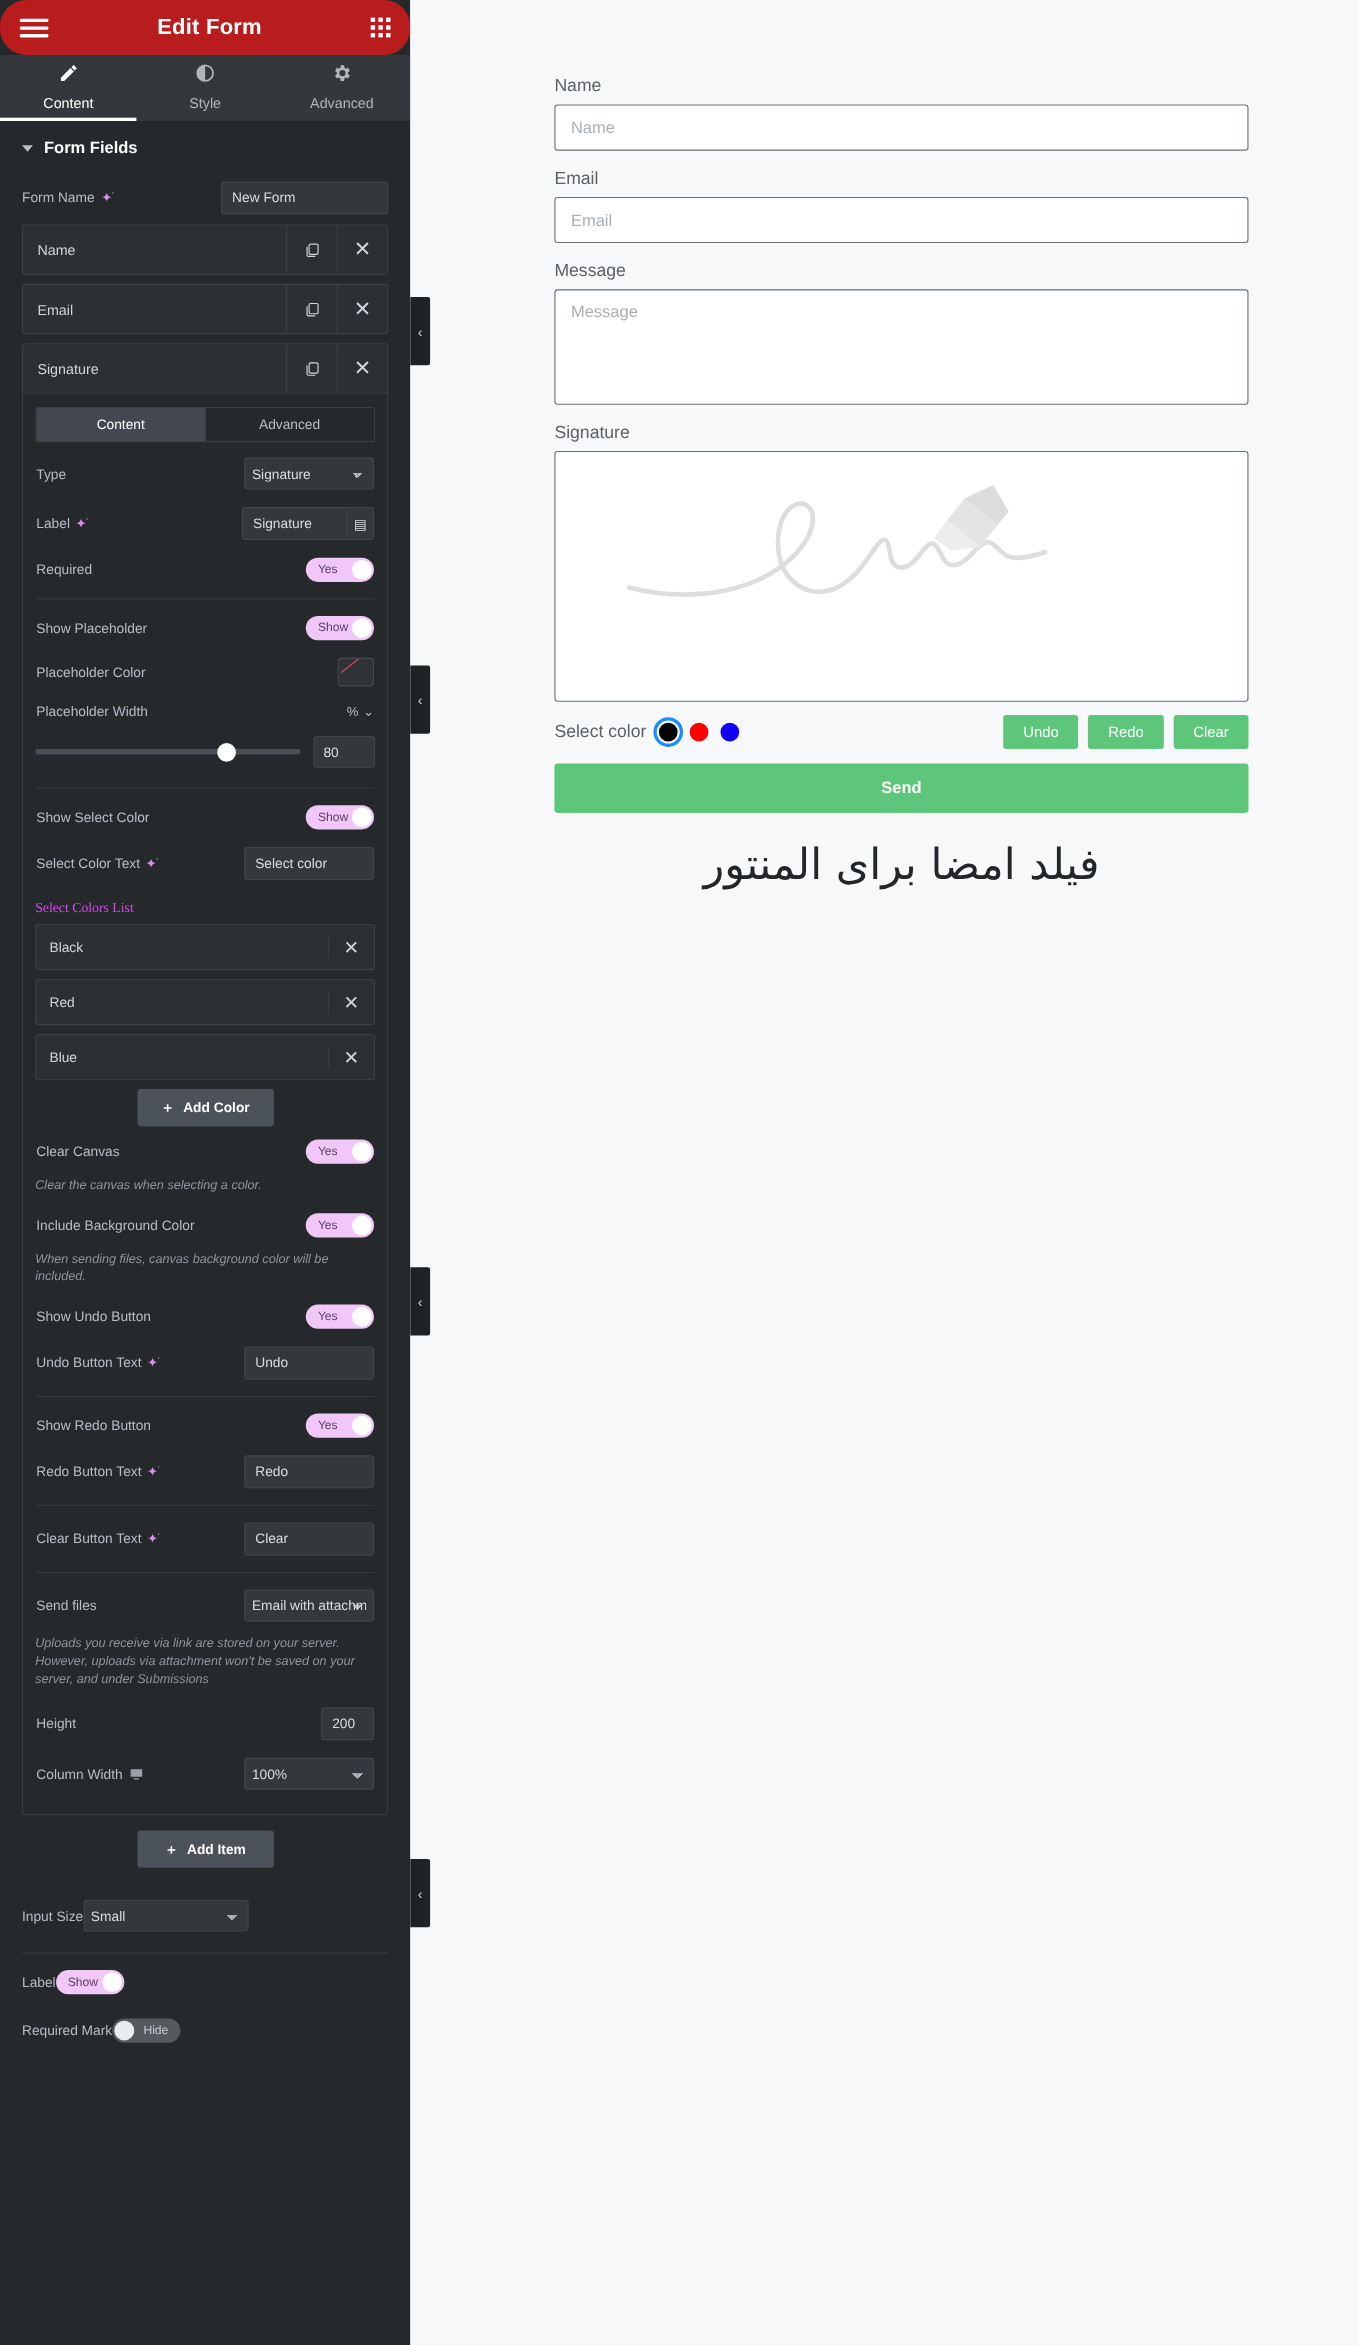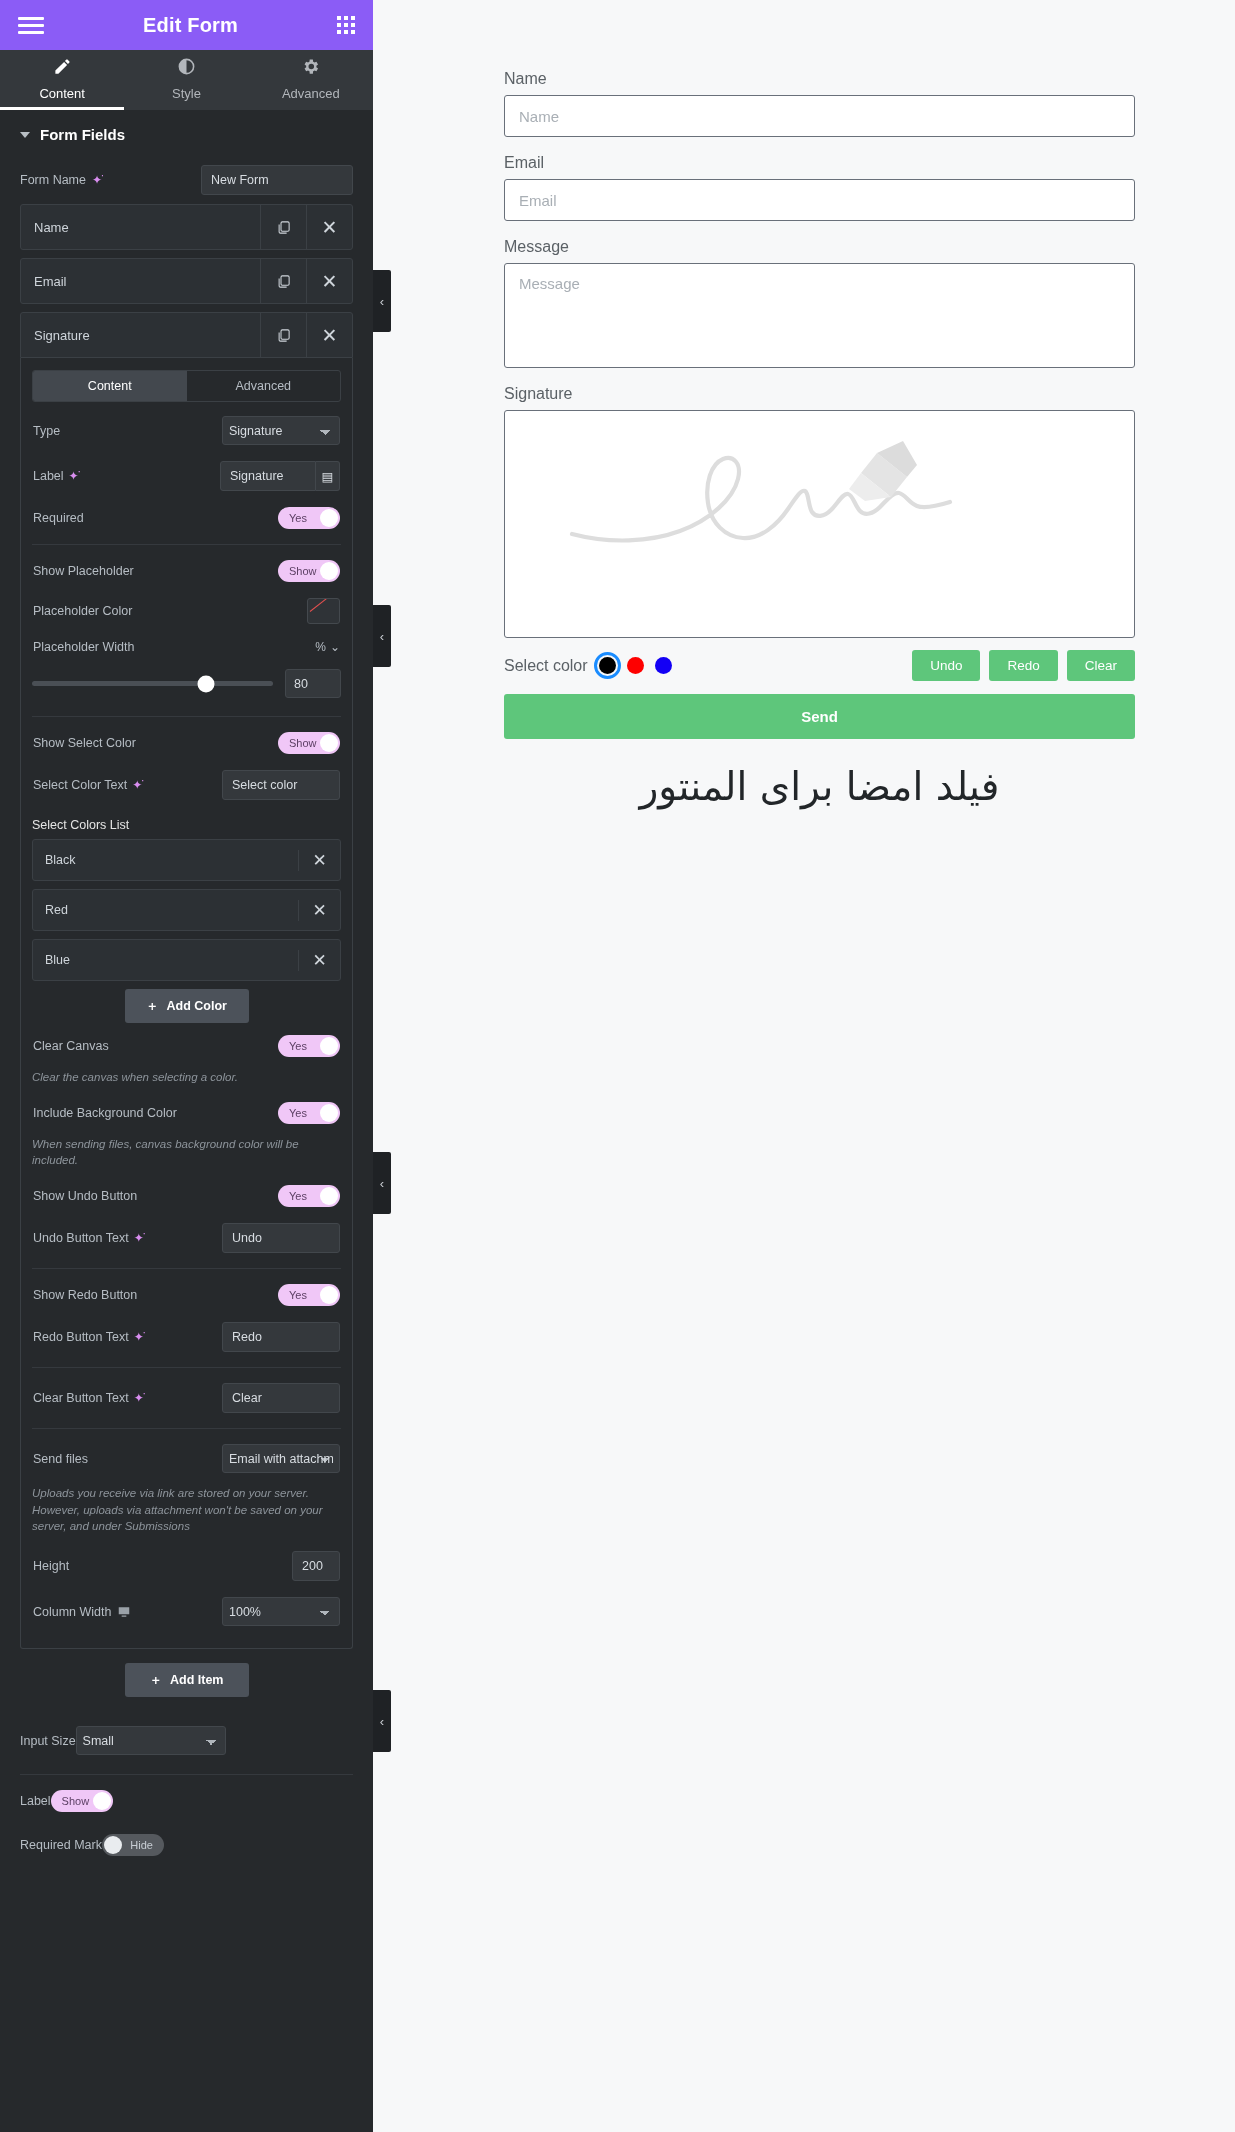--- a/index.html
+++ b/index.html
@@ -13,23 +13,23 @@
 
   
   .panel {
     width: 373px; height: 2132px;
     background: #26292c;
     color: #c2cbd2;
     display: flex; flex-direction: column;
     flex: 0 0 373px;
   }
   .panel-header {
-    height: 50px; background: #8b5cf6;
+    height: 50px; background: #b91c1c;
     display: flex; align-items: center; justify-content: space-between;
-    padding: 0 18px; flex: 0 0 50px;
+    padding: 0 18px; flex: 0 0 50px; border-radius: 24px;
   }
   .hamburger { display: flex; flex-direction: column; gap: 4px; cursor: pointer; }
   .hamburger i { display: block; width: 26px; height: 3px; background: #ffffff; border-radius: 1px; }
   .panel-title { font-size: 20px; font-weight: bold; color: #ffffff; letter-spacing: .2px; }
   .grid-icon { display: grid; grid-template-columns: repeat(3,4px); grid-template-rows: repeat(3,4px); gap: 3px; cursor: pointer; }
   .grid-icon i { display: block; width: 4px; height: 4px; background: #ffffff; }
 
   .tabs { height: 60px; background: #34383c; display: flex; flex: 0 0 60px; }
   .tab {
     flex: 1; display: flex; flex-direction: column; align-items: center; justify-content: center;
@@ -113,21 +113,21 @@
   .unit-pick { font-size: 12px; color: #b6bdc4; display: flex; align-items: center; gap: 4px; cursor: pointer; }
 
   .slider-row { display: flex; align-items: center; gap: 12px; padding: 7px 0 11px 0; }
   .slider { position: relative; flex: 1; height: 5px; background: #4a4f55; border-radius: 3px; }
   .slider .knob2 { position: absolute; left: 72%; top: 50%; transform: translate(-50%,-50%); width: 17px; height: 17px; border-radius: 50%; background: #ffffff; }
   .num-input { width: 56px; height: 29px; background: #34383c; border: 1px solid #42474c; border-radius: 3px;
                color: #d8dde2; font-size: 12.5px; padding: 0 8px; font-family: "Liberation Sans", sans-serif; outline: none; }
 
   .divider { height: 1px; background: #35393e; margin: 7px 0; }
 
-  .list-label { font-size: 12.5px; color: #e5e5e5; padding: 10px 0 7px 0; }
+  .list-label { font-size: 12.5px; color: #d946ef; padding: 10px 0 7px 0; font-family: Liberation Serif, serif; }
   .color-item { display: flex; align-items: center; border: 1px solid #3b4045; border-radius: 3px;
                 background: #2c3034; margin-bottom: 8px; height: 42px; overflow: hidden; }
   .color-item .nm { flex: 1; display: flex; align-items: center; padding-left: 12px; font-size: 12.5px; color: #cfd5db; }
   .color-item .rm { width: 42px; display: flex; align-items: center; justify-content: center;
                     border-left: 1px solid #3b4045; color: #cfd5db; font-size: 17px; font-weight: 300; cursor: pointer; }
 
   .add-btn {
     display: flex; align-items: center; justify-content: center; gap: 8px;
     background: #4c525a; color: #ffffff; font-size: 12.5px; font-weight: bold;
     height: 34px; border-radius: 3px; margin: 8px auto 4px auto; width: 124px; cursor: pointer;

